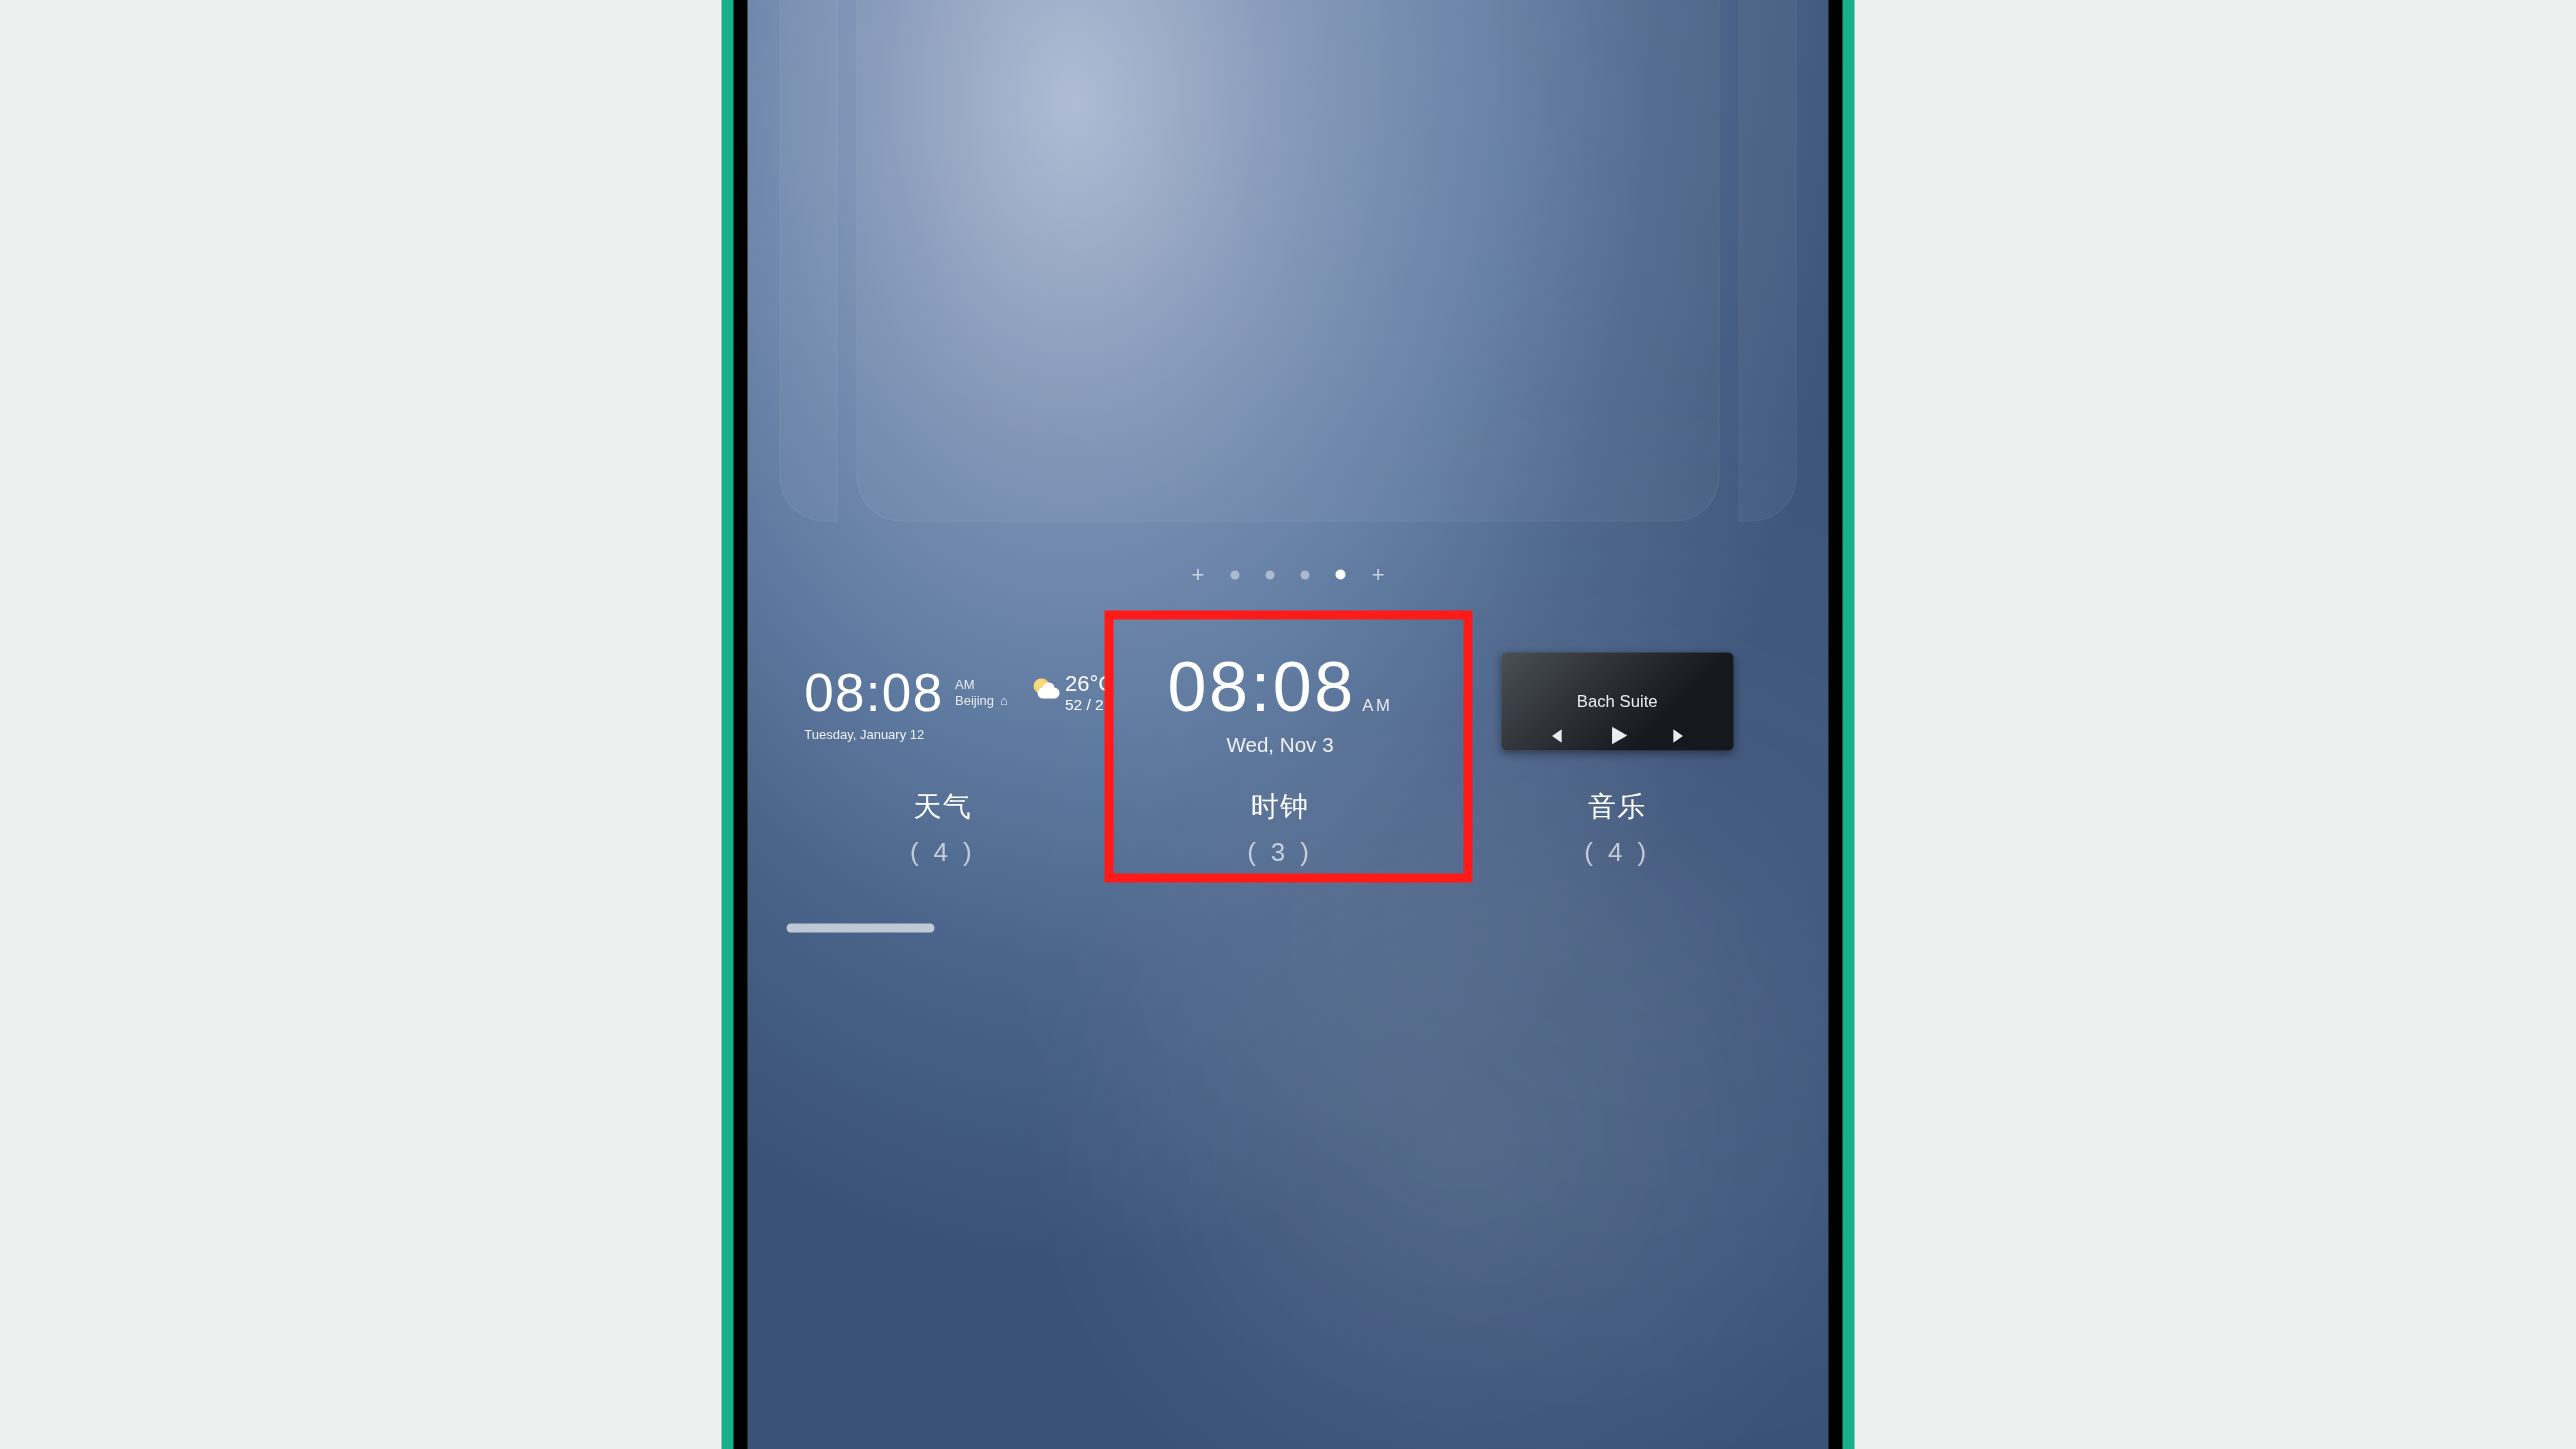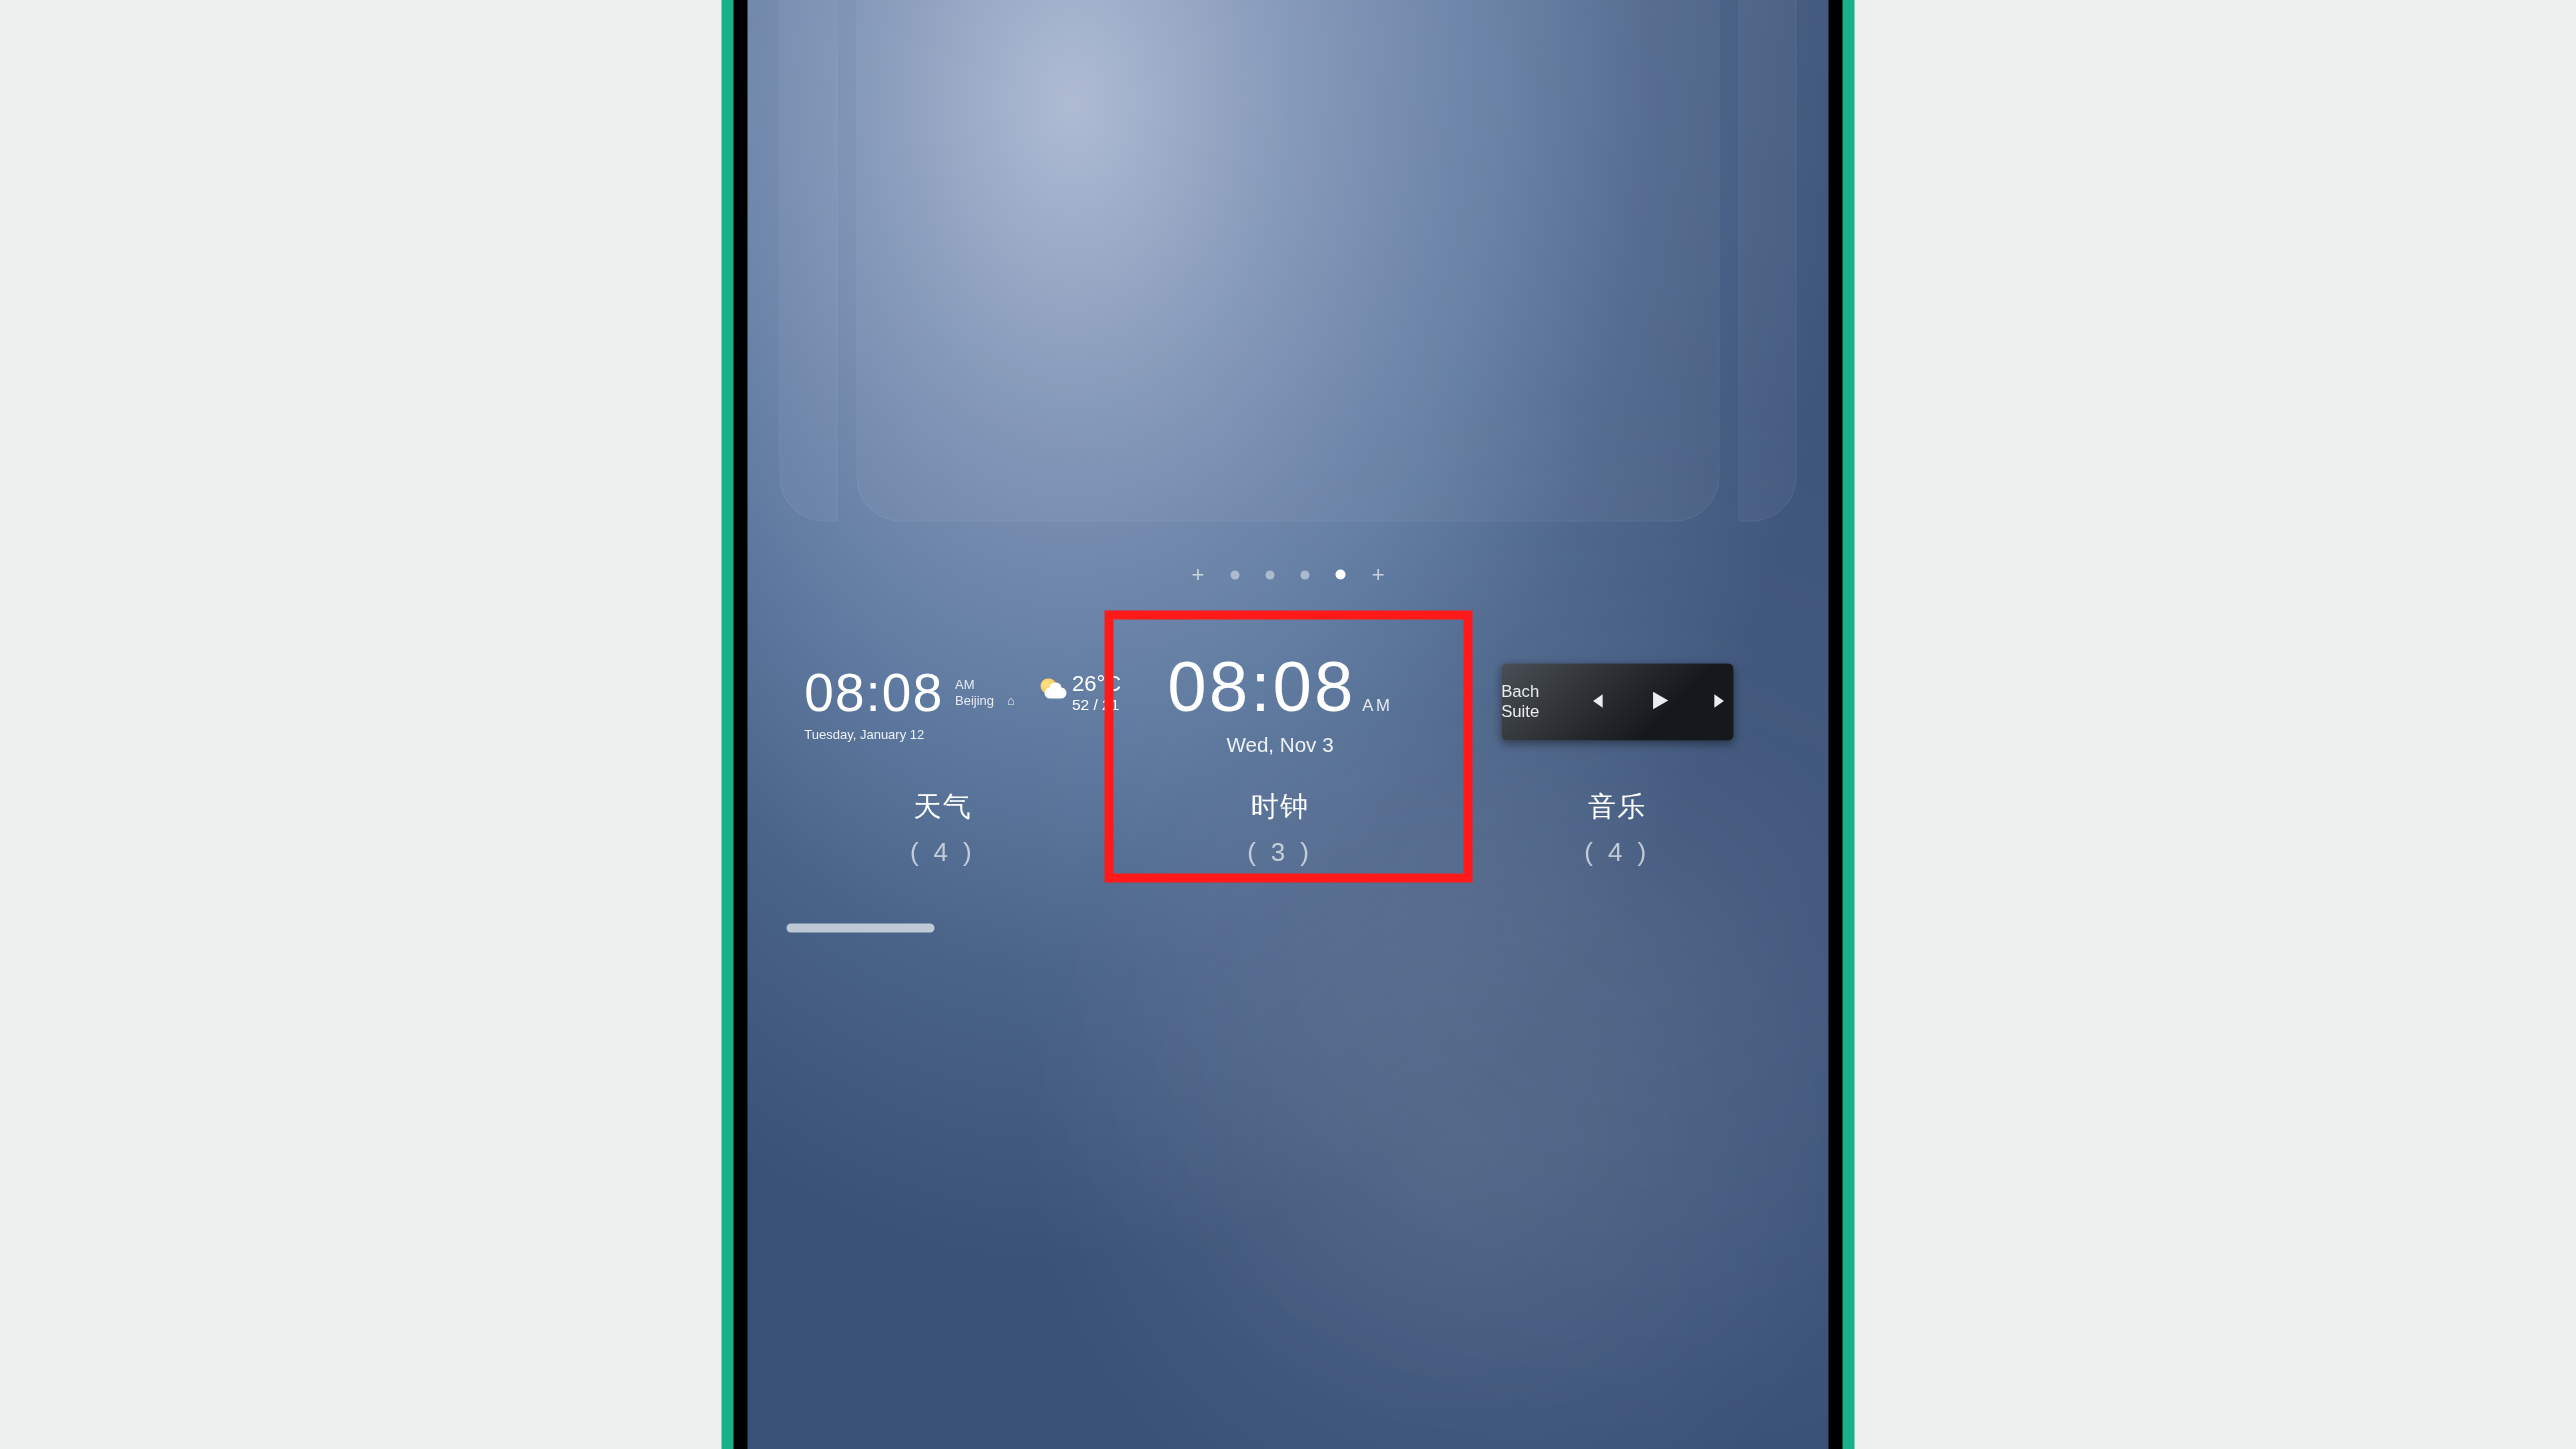--- a/index.html
+++ b/index.html
@@ -141,21 +141,21 @@
   }
   .weather-time {
     font-size: 53px; font-weight: 300; letter-spacing: 1.3px;
     display: flex; align-items: baseline; gap: 3.9px;
   }
   .weather-time .thin { font-weight: 200; }
   .ampm-city {
     display: flex; flex-direction: column; font-size: 13px; line-height: 1.2;
     color: rgba(255,255,255,0.85);
   }
-  .ampm-city .city { display: flex; align-items: center; gap: 13px; }
+  .ampm-city .city { display: flex; align-items: center; gap: 6px; }
   .sun-icon {
     display: flex; align-items: flex-start; gap: 8px; margin-left: 6.4px;
   }
   .sun-glyph {
     width: 31px; height: 31px; position: relative;
   }
   .sun-glyph .core {
     position: absolute; left: 7.7px; top: 7.7px; width: 15.5px; height: 15.5px;
     background: radial-gradient(circle at 35% 35%, #ffe38a, #f6b73c);
     border-radius: 50%;
@@ -180,24 +180,24 @@
   }
   .clock-time {
     font-size: 70px; font-weight: 200; letter-spacing: 2.6px;
     display: flex; align-items: baseline; gap: 6.4px;
   }
   .clock-time .ampm { font-size: 16.7px; font-weight: 400; color: rgba(255,255,255,0.85); }
   .clock-date { font-size: 20.6px; color: rgba(255,255,255,0.9); margin-top: 6.4px; }
 
   
   .music-preview {
-    width: 232px; height: 77px;
+    width: 232px; height: 98px;
     background: linear-gradient(135deg, #4a4f55, #15181c 70%);
     border-radius: 5.2px;
-    display: flex; flex-direction: row; align-items: center; justify-content: center;
+    display: flex; flex-direction: column; align-items: center; justify-content: flex-end;
     gap: 11.6px;
     color: #e9edf1;
     box-shadow: 0 2.6px 9px rgba(0,0,0,0.4);
   }
   .music-title { font-size: 16.7px; }
   .music-ctrls { display: flex; align-items: center; gap: 39px; }
   .music-ctrls svg { width: 23px; height: 23px; fill: #e9edf1; }
   .play svg { width: 26px; height: 26px; }
 
   

